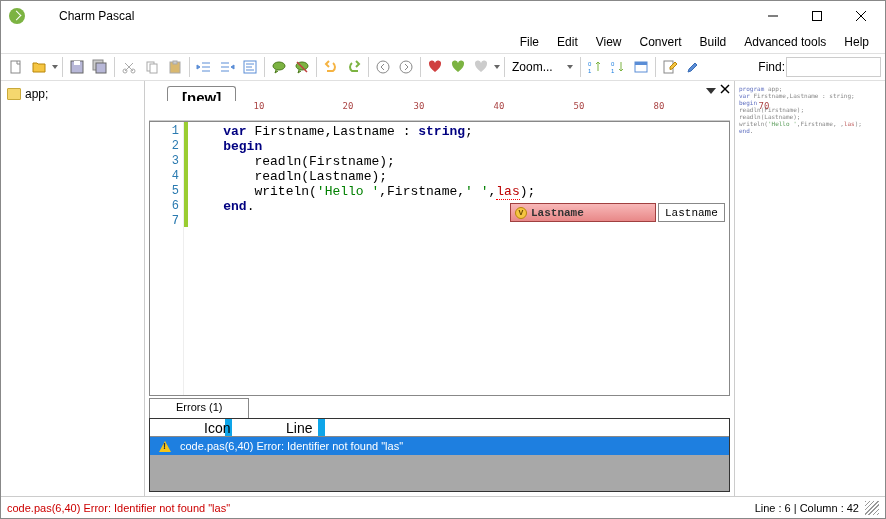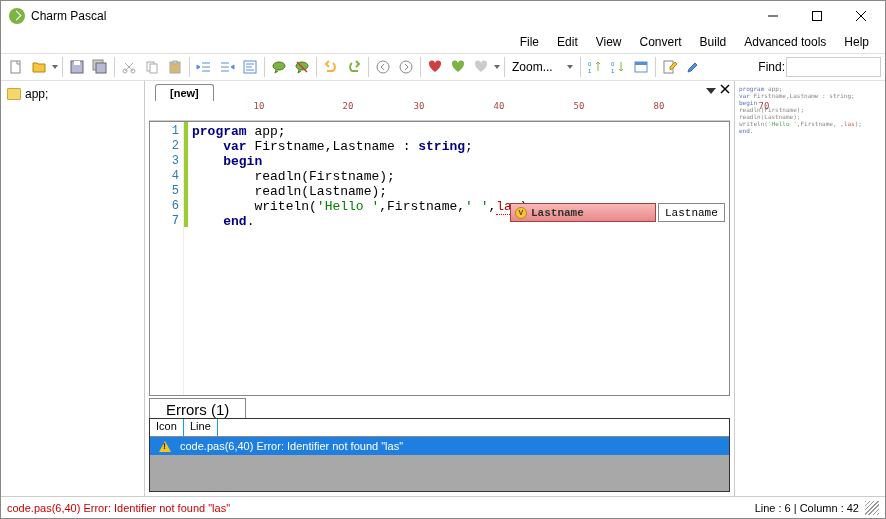--- a/index.html
+++ b/index.html
@@ -1,37 +1,37 @@
 <!DOCTYPE html>
 <html><head>
 <meta charset="utf-8">
 <style>
 * { box-sizing: border-box; margin: 0; padding: 0; }
 body { font-family: "Segoe UI", Tahoma, sans-serif; font-size: 12px; background: #fff; width: 886px; height: 519px; overflow: hidden; position: relative; border: 1px solid #888; }
 .titlebar { height: 30px; display: flex; align-items: center; padding: 0 2px; background: #fff; }
 .titlebar .appicon { width: 16px; height: 16px; margin: 0 6px; background: #7cb342; border-radius: 50%; position: relative; }
 .titlebar .appicon::after { content: ''; position: absolute; left: 4px; top: 4px; width: 6px; height: 6px; border: 1.5px solid #fff; border-top: none; border-left: none; transform: rotate(-45deg); }
-.titlebar .title { flex: 1; font-size: 12px; color: #000; }
+.titlebar .title { flex: 1; font-size: 12px; color: #000; margin-left: 28px; }
 .titlebar .winbtn { width: 44px; height: 28px; display: flex; align-items: center; justify-content: center; }
 .titlebar .winbtn svg { width: 10px; height: 10px; }
 .menubar { height: 22px; display: flex; align-items: center; padding: 0 8px; gap: 2px; justify-content: flex-end; }
 .menubar .menuitem { padding: 2px 8px; font-size: 12px; }
 .toolbar { height: 28px; display: flex; align-items: center; padding: 0 4px; border-top: 1px solid #e0e0e0; border-bottom: 1px solid #e0e0e0; gap: 1px; background: #fff; }
 .tbtn { width: 22px; height: 22px; display: flex; align-items: center; justify-content: center; }
 .tsep { width: 1px; height: 20px; background: #d0d0d0; margin: 0 2px; }
 .toolbar .zoom { font-size: 12px; padding: 0 4px; display: flex; align-items: center; gap: 14px; }
 .toolbar .findlabel { margin-left: auto; font-size: 12px; padding-right: 0; }
 .toolbar .findbox { width: 95px; height: 20px; border: 1px solid #ccc; background: #fff; }
 .mainarea { display: flex; height: 415px; }
 .sidebar { width: 144px; border-right: 1px solid #ccc; padding: 4px; }
 .sidebar .treeitem { display: flex; align-items: center; gap: 4px; padding: 2px; font-size: 12px; }
 .sidebar .treeicon { width: 14px; height: 12px; background: #f5d76e; border: 1px solid #c9a93a; border-radius: 1px; }
 .centerpanel { flex: 1; display: flex; flex-direction: column; border-right: 1px solid #ccc; }
 .tabbar { height: 20px; display: flex; align-items: end; background: #fff; padding-left: 10px; position: relative; }
-.tab { padding: 2px 14px; font-size: 11px; font-weight: bold; background: #fff; border: 1px solid #888; border-bottom: none; border-radius: 3px 3px 0 0; position: relative; top: 0; }
+.tab { padding: 2px 14px; font-size: 15px; font-weight: bold; background: #fff; border: 1px solid #888; border-bottom: none; border-radius: 3px 3px 0 0; position: relative; top: 7px; margin-left: 12px; }
 .tabbar .tabicons { position: absolute; right: 4px; top: 2px; display: flex; gap: 4px; align-items: center; }
 .ruler { height: 20px; position: relative; border-bottom: 1px solid #ccc; background: #fff; margin: 0 4px; font-family: Consolas, monospace; font-size: 9px; color: #888; }
 .ruler .ticklbl { position: absolute; top: 0; transform: translateX(-50%); font-size: 9px; color: #aa4444; }
 .editor { flex: 1; display: flex; border: 1px solid #888; margin: 0 4px; font-family: Consolas, "Courier New", monospace; font-size: 13px; background: #fff; overflow: hidden; }
 .gutter { width: 34px; background: #fff; border-right: 1px solid #eee; text-align: right; padding: 2px 4px 0 0; color: #2a7ab0; font-size: 12px; }
 .gutter .ln { height: 15px; line-height: 15px; }
 .changebar { width: 4px; background: #fff; }
 .changebar .cb { height: 15px; background: #9acd32; }
 .code { flex: 1; padding: 2px 0 0 4px; position: relative; }
 .code .line { height: 15px; line-height: 15px; white-space: pre; }
@@ -39,24 +39,24 @@
 .ty { color: #000080; font-weight: bold; }
 .id { color: #000; }
 .st { color: #008000; }
 .er { color: #b00; border-bottom: 1px dotted red; }
 .autocomplete { position: absolute; left: 322px; top: 81px; display: flex; }
 .acbox { width: 146px; height: 19px; background: linear-gradient(#f8b8b8,#e88888); border: 1px solid #a04040; display: flex; align-items: center; padding: 0 4px; gap: 4px; font-size: 11px; font-weight: bold; color: #333; }
 .acicon { width: 12px; height: 12px; background: #f5c542; border-radius: 50%; border: 1px solid #b8860b; display: flex; align-items: center; justify-content: center; font-size: 8px; color: #6b4c00; }
 .tooltip { padding: 1px 6px; background: #fff; border: 1px solid #888; font-size: 11px; margin-left: 2px; height: 19px; line-height: 17px; }
 .errorpanel { height: 94px; margin: 2px 4px 4px 4px; display: flex; flex-direction: column; }
 .errtab { height: 20px; display: flex; }
-.errtab .et { padding: 2px 16px; border: 1px solid #888; border-bottom: none; font-size: 15px; background: #fff; }
+.errtab .et { padding: 2px 26px; border: 1px solid #888; border-bottom: none; font-size: 11px; background: #fff; }
 .errtable { flex: 1; border: 1px solid #333; background: #a8a8a8; display: flex; flex-direction: column; }
 .errhead { height: 18px; background: #fff; display: flex; border-bottom: 1px solid #888; }
-.errhead .col { padding: 1px 6px; font-size: 11px; border-right: 1px solid #0ea5e9; }
+.errhead .col { padding: 1px 6px; font-size: 14px; border-right: 7px solid #0ea5e9; margin-left: 48px; }
 .errrow { height: 18px; background: #1e7fe0; color: #fff; display: flex; align-items: center; font-size: 11px; }
 .errrow .warnicon { width: 30px; display: flex; justify-content: center; }
 .warntri { width: 0; height: 0; border-left: 6px solid transparent; border-right: 6px solid transparent; border-bottom: 11px solid #f5c518; position: relative; }
 .warntri::after { content: '!'; position: absolute; left: -2px; top: 0px; font-size: 9px; color: #333; font-weight: bold; }
 .minimap { width: 150px; padding: 4px; font-family: Consolas, monospace; font-size: 6px; line-height: 7px; color: #888; overflow: hidden; }
 .minimap .mkw { color: #6070c0; }
 .minimap .mst { color: #60a060; }
 .minimap .mer { color: #c06060; }
 .statusbar { height: 22px; border-top: 1px solid #ccc; display: flex; align-items: center; padding: 0 6px; font-size: 11px; }
 .statusbar .errmsg { color: #cc0000; flex: 1; }
@@ -313,21 +313,20 @@
       <div class="changebar">
         <div class="cb"></div>
           <div class="cb"></div>
           <div class="cb"></div>
           <div class="cb"></div>
           <div class="cb"></div>
           <div class="cb"></div>
           <div class="cb"></div>
       </div>
       <div class="code">
-        <div class="line"><span class="kw">program</span><span class="id"> app;</span></div>
         <div class="line">    <span class="kw">var</span><span class="id"> Firstname,Lastname : </span><span class="ty">string</span><span class="id">;</span></div>
         <div class="line">    <span class="kw">begin</span></div>
         <div class="line">        <span class="id">readln(Firstname);</span></div>
         <div class="line">        <span class="id">readln(Lastname);</span></div>
         <div class="line">        <span class="id">writeln(</span><span class="st">'Hello '</span><span class="id">,Firstname,</span><span class="st">' '</span><span class="id">,</span><span class="er">las</span><span class="id">);</span></div>
         <div class="line">    <span class="kw">end</span><span class="id">.</span></div>
         <div class="autocomplete">
           <div class="acbox">
             <div class="acicon">V</div>
             <span>Lastname</span>

